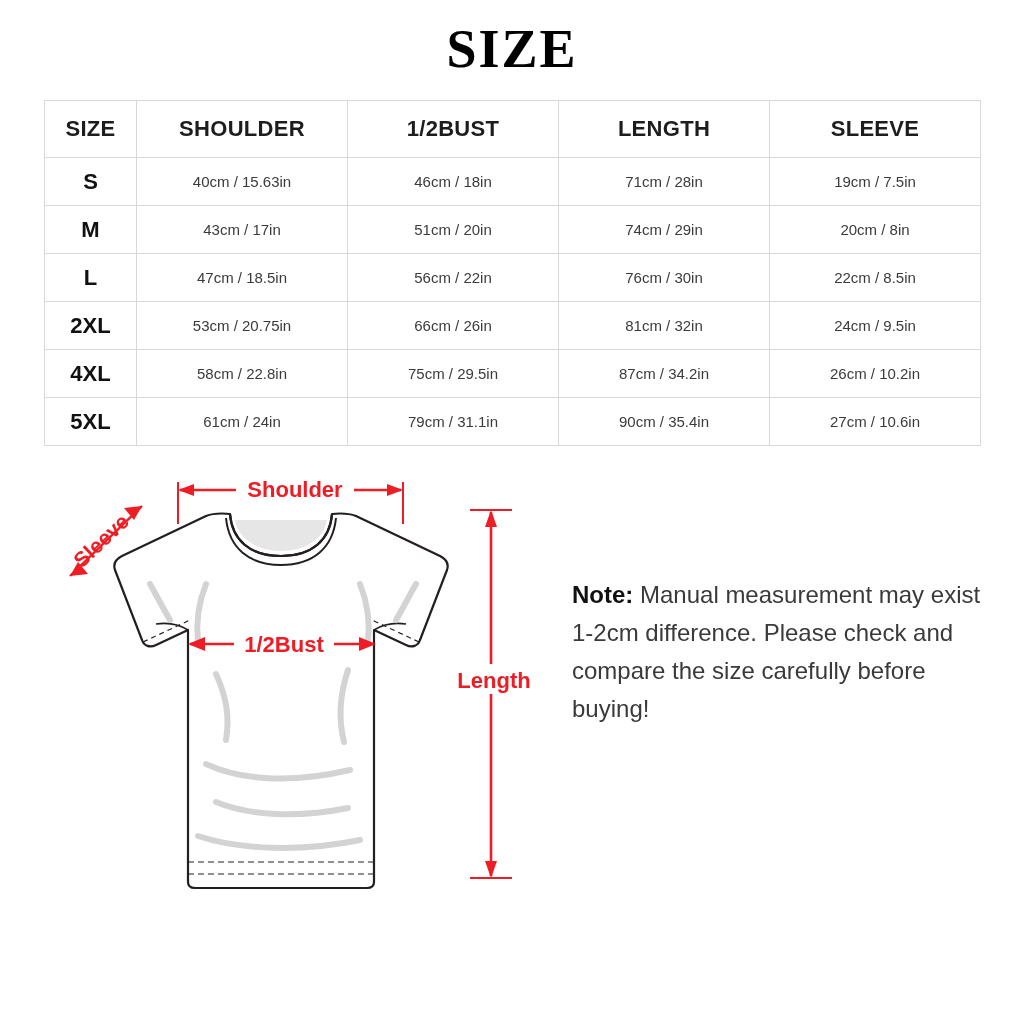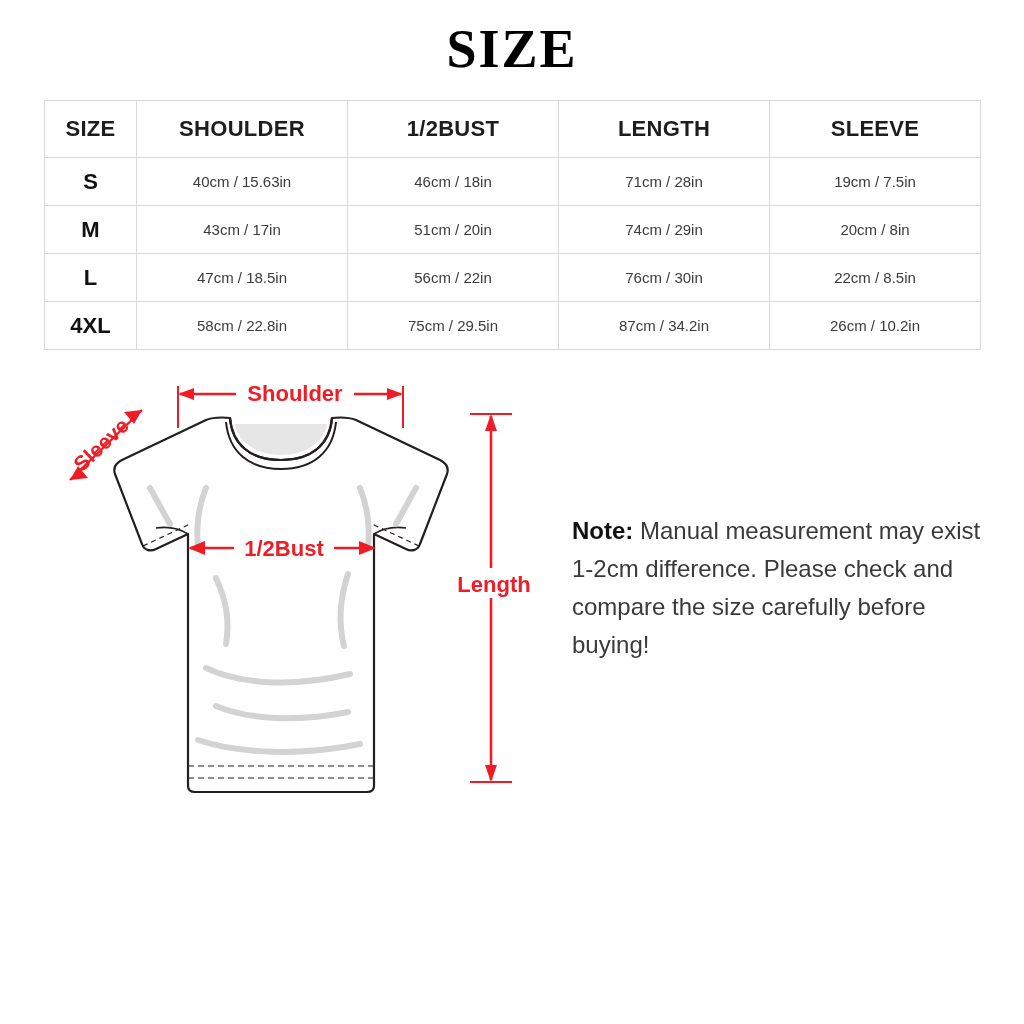--- a/index.html
+++ b/index.html
@@ -86,21 +86,20 @@
 
   
   .note {
     position: absolute;
     left: 572px;
     top: 112px;
     width: 420px;
     font-size: 24px;
     line-height: 1.58;
     color: #3a3a3a;
-    margin-top: 32px;
   }
   .note b {
     color: #111;
     font-weight: 700;
   }
 </style>
 </head>
 <body>
 
 <div class="title">SIZE</div>
@@ -139,25 +138,39 @@
         <td>20cm / 8in</td>
       </tr>
       <tr>
         <td class="size-col">L</td>
         <td>47cm / 18.5in</td>
         <td>56cm / 22in</td>
         <td>76cm / 30in</td>
         <td>22cm / 8.5in</td>
       </tr>
       <tr>
+        <td class="size-col">2XL</td>
+        <td>53cm / 20.75in</td>
+        <td>66cm / 26in</td>
+        <td>81cm / 32in</td>
+        <td>24cm / 9.5in</td>
+      </tr>
+      <tr>
         <td class="size-col">4XL</td>
         <td>58cm / 22.8in</td>
         <td>75cm / 29.5in</td>
         <td>87cm / 34.2in</td>
         <td>26cm / 10.2in</td>
+      </tr>
+      <tr>
+        <td class="size-col">5XL</td>
+        <td>61cm / 24in</td>
+        <td>79cm / 31.1in</td>
+        <td>90cm / 35.4in</td>
+        <td>27cm / 10.6in</td>
       </tr>
     </tbody>
   </table>
 </div>
 
 <div class="lower">
 
   <div class="shirt-area">
     <svg class="shirt-svg" width="520" height="470" viewBox="0 0 520 470">
 

